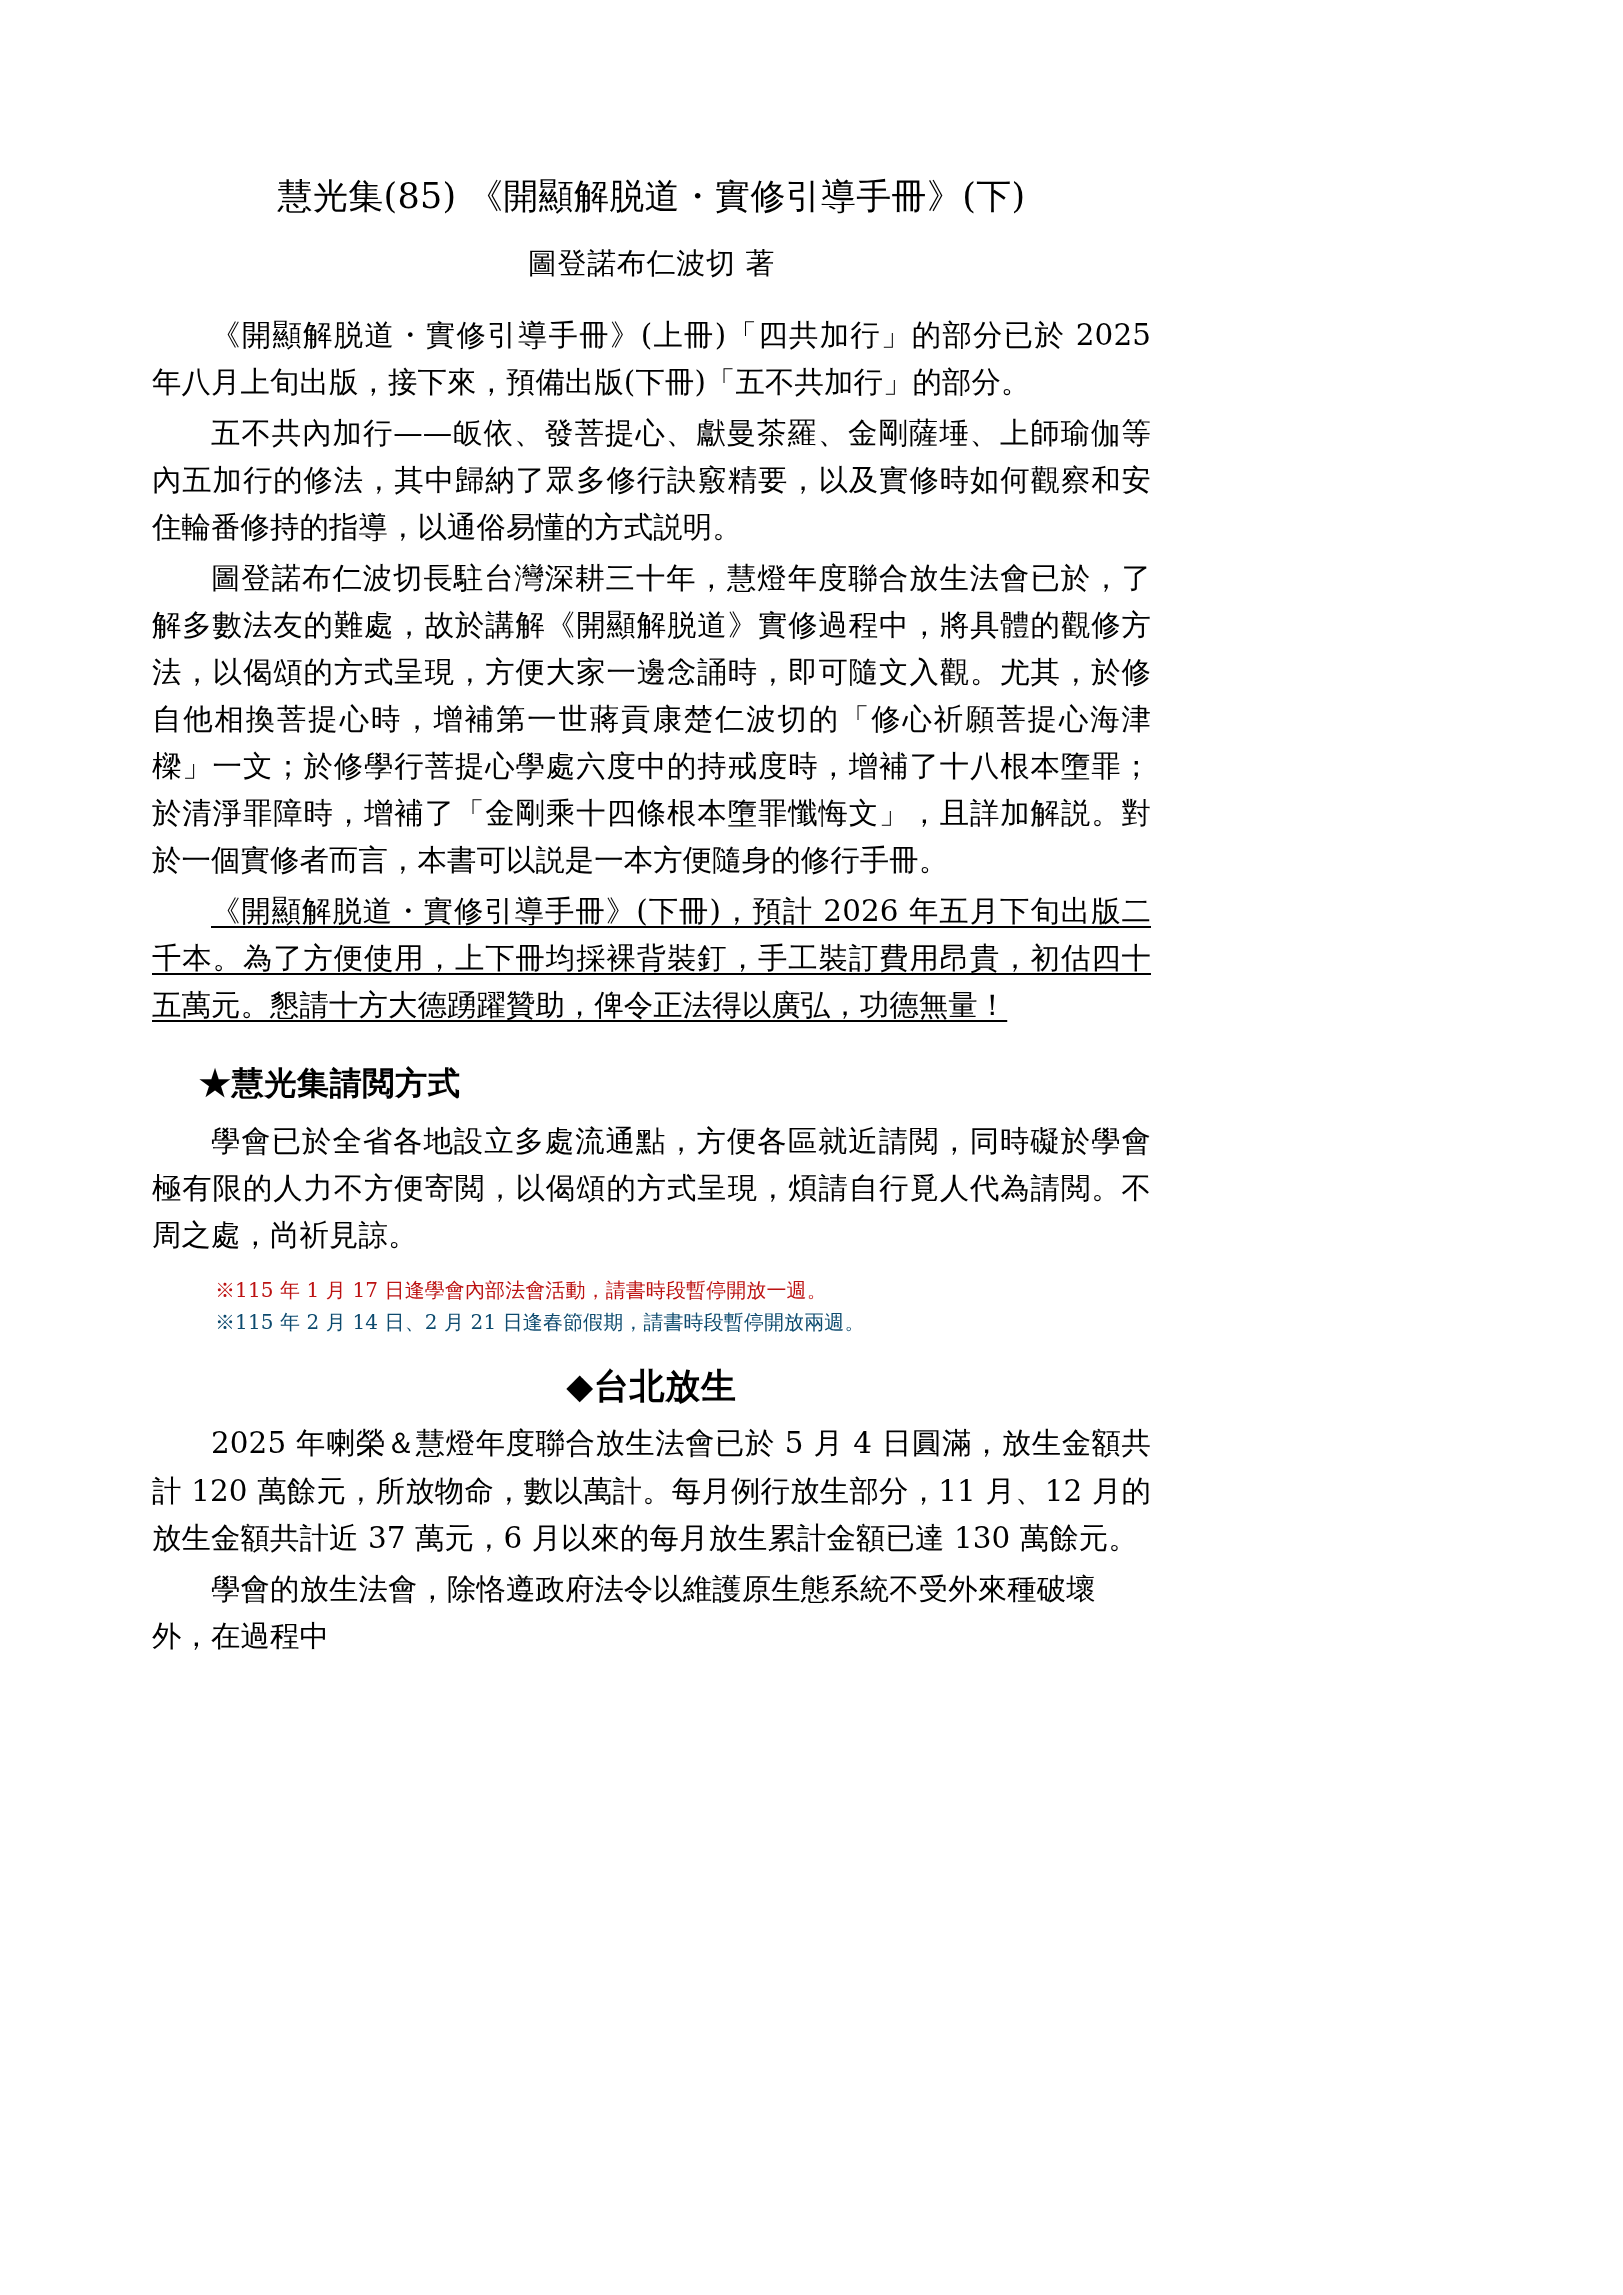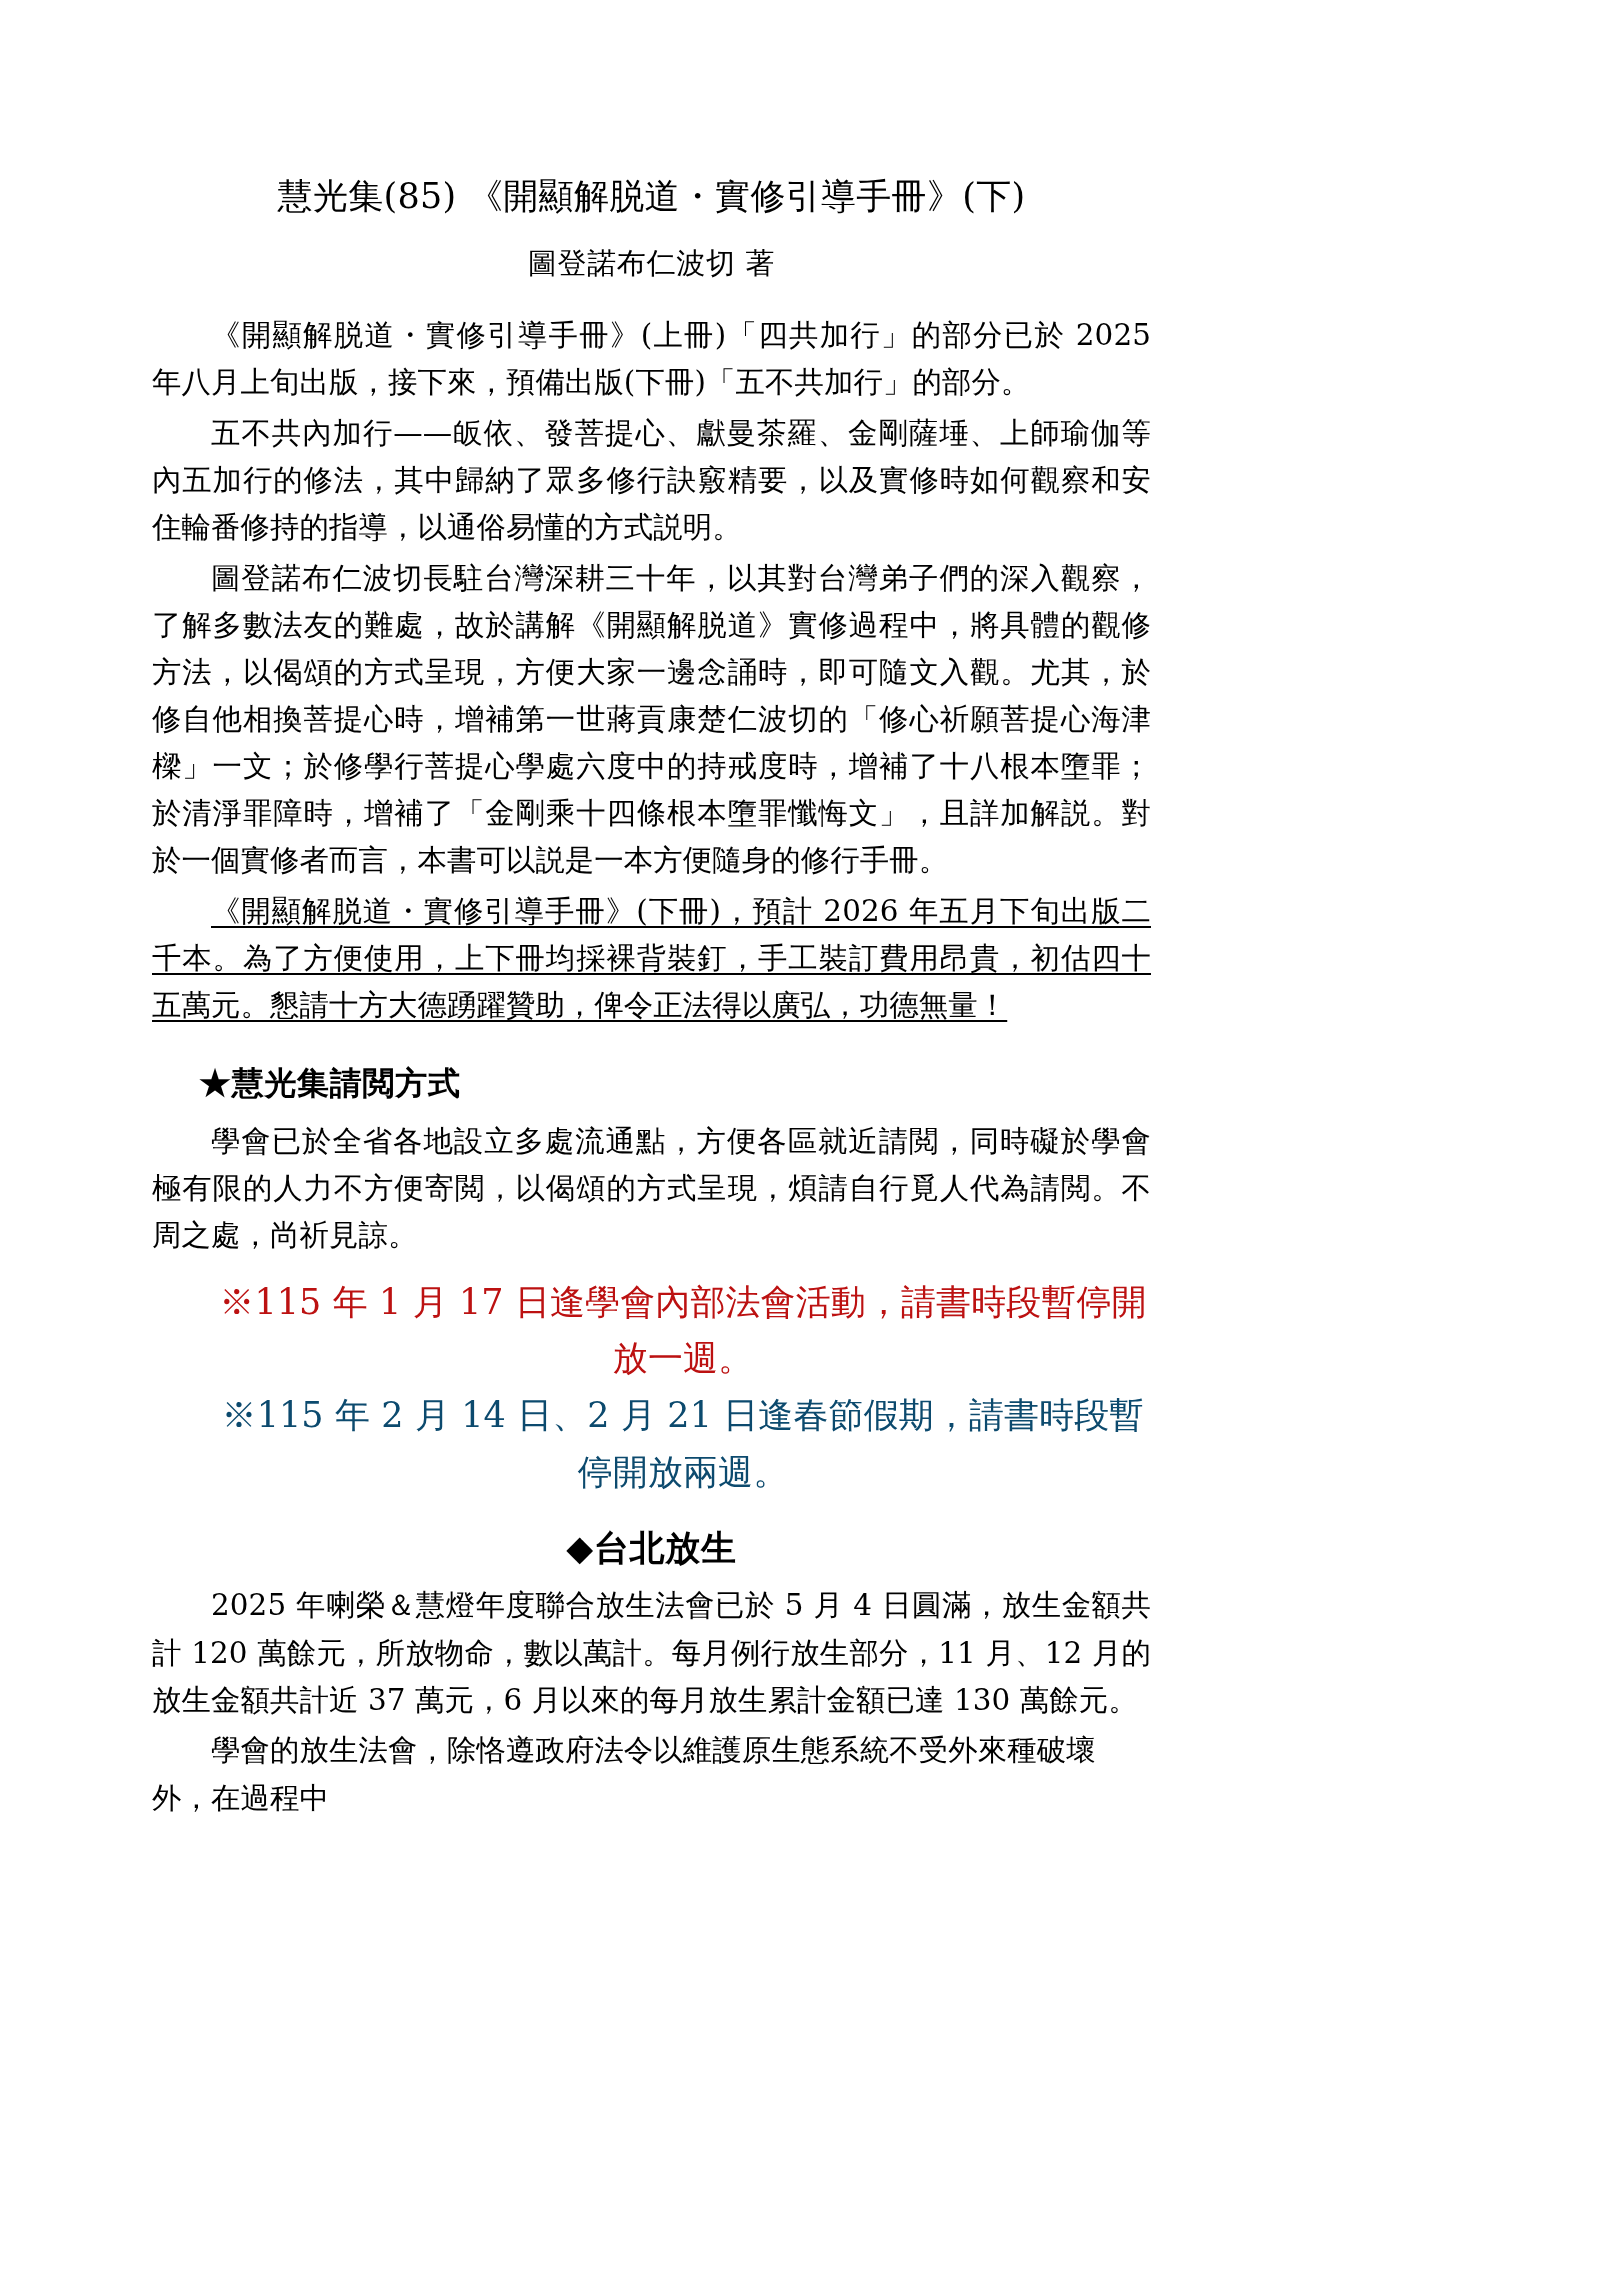--- a/index.html
+++ b/index.html
@@ -64,47 +64,46 @@
   }
   .section-diamond {
     font-size: 35px;
     line-height: 1.45;
     margin: 22px 0 9.2px 0;
     text-indent: 0;
     letter-spacing: 0.7px;
     text-align: center;
   }
   .notice {
-    font-size: 35px;
+    font-size: 20px;
     line-height: 1.62;
     margin: 0;
     text-indent: 0;
     padding-left: 63px;
     letter-spacing: 0.1px;
-    text-align: center;
   }
   .notice-block {
     margin: 14.4px 0 6.5px 0;
   }
   .spacer-sm { height: 9.2px; }
 </style>
 </head>
 <body style="background: rgb(255, 255, 255);">
 
 <div class="page">
 
   <h1 class="doc-title">慧光集(85) 《開顯解脱道・實修引導手冊》(下)</h1>
 
   <div class="doc-author">圖登諾布仁波切 著</div>
 
   <p class="body-text">《開顯解脱道・實修引導手冊》(上冊)「四共加行」的部分已於 2025 年八月上旬出版，接下來，預備出版(下冊)「五不共加行」的部分。</p>
 
   <p class="body-text">五不共內加行——皈依、發菩提心、獻曼茶羅、金剛薩埵、上師瑜伽等內五加行的修法，其中歸納了眾多修行訣竅精要，以及實修時如何觀察和安住輪番修持的指導，以通俗易懂的方式説明。</p>
 
-  <p class="body-text">圖登諾布仁波切長駐台灣深耕三十年，以其對台灣弟子們的深入觀察，了解多數法友的難處，故於講解《開顯解脱道》實修過程中，將具體的觀修方法，以偈頌的方式呈現，方便大家一邊念誦時，即可隨文入觀。尤其，於修自他相換菩提心時，增補第一世蔣貢康楚仁波切的「修心祈願菩提心海津樑」一文；於修學行菩提心學處六度中的持戒度時，增補了十八根本墮罪；於清淨罪障時，增補了「金剛乘十四條根本墮罪懺悔文」，且詳加解説。對於一個實修者而言，本書可以説是一本方便隨身的修行手冊。</p>
+  <p class="body-text">圖登諾布仁波切長駐台灣深耕三十年，慧燈年度聯合放生法會已於，了解多數法友的難處，故於講解《開顯解脱道》實修過程中，將具體的觀修方法，以偈頌的方式呈現，方便大家一邊念誦時，即可隨文入觀。尤其，於修自他相換菩提心時，增補第一世蔣貢康楚仁波切的「修心祈願菩提心海津樑」一文；於修學行菩提心學處六度中的持戒度時，增補了十八根本墮罪；於清淨罪障時，增補了「金剛乘十四條根本墮罪懺悔文」，且詳加解説。對於一個實修者而言，本書可以説是一本方便隨身的修行手冊。</p>
 
   <p class="body-text underlined">《開顯解脱道・實修引導手冊》(下冊)，預計 2026 年五月下旬出版二千本。為了方便使用，上下冊均採裸背裝釘，手工裝訂費用昂貴，初估四十五萬元。懇請十方大德踴躍贊助，俾令正法得以廣弘，功德無量！</p>
 
   <div class="spacer-sm"></div>
 
   <h2 class="section-star">★慧光集請閲方式</h2>
 
   <p class="body-text">學會已於全省各地設立多處流通點，方便各區就近請閲，同時礙於學會極有限的人力不方便寄閲，以偈頌的方式呈現，煩請自行覓人代為請閲。不周之處，尚祈見諒。</p>
 
 

